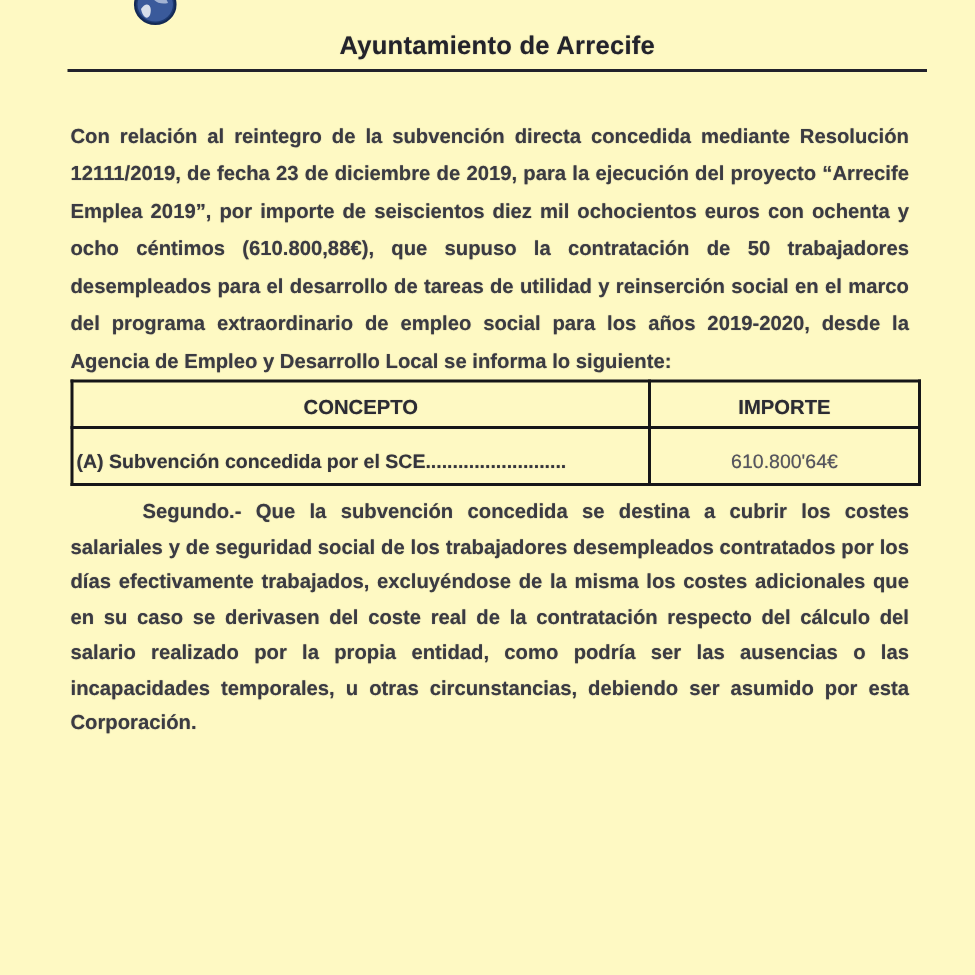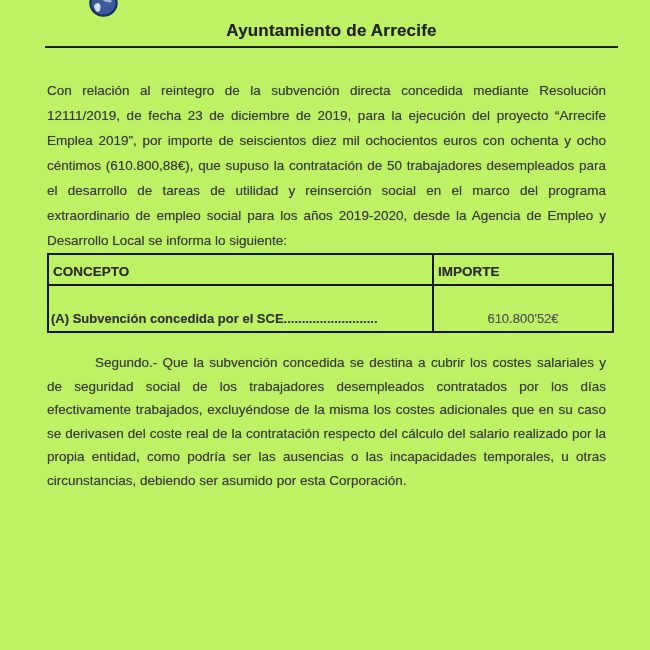--- a/index.html
+++ b/index.html
@@ -6,21 +6,21 @@
   html, body { margin: 0; padding: 0; }
   body {
     width: 650px; height: 650px;
     background: #ffffff;
     font-family: "Liberation Sans", "DejaVu Sans", sans-serif;
   }
   .page {
     position: relative;
     width: 650px; height: 650px;
     overflow: hidden;
-    background: #bef264;
+    background: #fef9c3;
     color: #3b3b42;
     text-shadow: 0 0 0.7px rgba(55,55,62,0.55);
   }
   .logo {
     position: absolute;
     top: -10px; left: 88px;
     width: 31px; height: 28px;
   }
   .doc-title {
     position: absolute;
@@ -39,47 +39,48 @@
     background: #22222c;
   }
   .doc-body {
     position: absolute;
     top: 78px; left: 47px;
     width: 559px;
     font-size: 13.5px;
     line-height: 25px;
     text-align: justify;
   }
-  .doc-body p { margin: 0; }
+  .doc-body p { margin: 0; font-weight: bold; }
   p.indented { text-indent: 48px; }
-  p.closing { line-height: 23.5px; margin-top: 18px; }
+  p.closing { line-height: 23.5px; margin-top: 5px; }
 
   table.amounts {
     border-collapse: collapse;
     table-layout: fixed;
     width: 565px;
     margin: 0;
     text-shadow: 0 0 0.6px rgba(40,40,45,0.5);
   }
   table.amounts th, table.amounts td {
     border: 2px solid #161618;
     vertical-align: top;
     overflow: hidden;
     white-space: nowrap;
   }
   table.amounts th {
     height: 30px;
     padding: 4px 4px 0 4px;
     font-size: 13.5px;
     font-weight: bold;
     color: #2c2c33;
+    text-align: center;
   }
   table.amounts td {
     height: 38px;
-    padding: 20px 2px 0 2px;
+    padding: 9px 2px 0 2px;
     font-size: 13px;
   }
   td.concept {
     font-weight: bold;
     color: #35353c;
     text-align: left;
   }
   td.amount {
     text-align: center;
     color: #55555f;
@@ -118,21 +119,21 @@
       </colgroup>
       <thead>
         <tr>
           <th>CONCEPTO</th>
           <th>IMPORTE</th>
         </tr>
       </thead>
       <tbody>
         <tr>
           <td class="concept">(A) Subvención concedida por el SCE..........................</td>
-          <td class="amount">610.800'52€</td>
+          <td class="amount">610.800'64€</td>
         </tr>
       </tbody>
     </table>
 
     <p class="indented closing">Segundo.- Que la subvención concedida se destina a cubrir los costes salariales y de seguridad social de los trabajadores desempleados contratados por los días efectivamente trabajados, excluyéndose de la misma los costes adicionales que en su caso se derivasen del coste real de la contratación respecto del cálculo del salario realizado por la propia entidad, como podría ser las ausencias o las incapacidades temporales, u otras circunstancias, debiendo ser asumido por esta Corporación.</p>
 
   </div>
 </div>
 
 </body></html>

